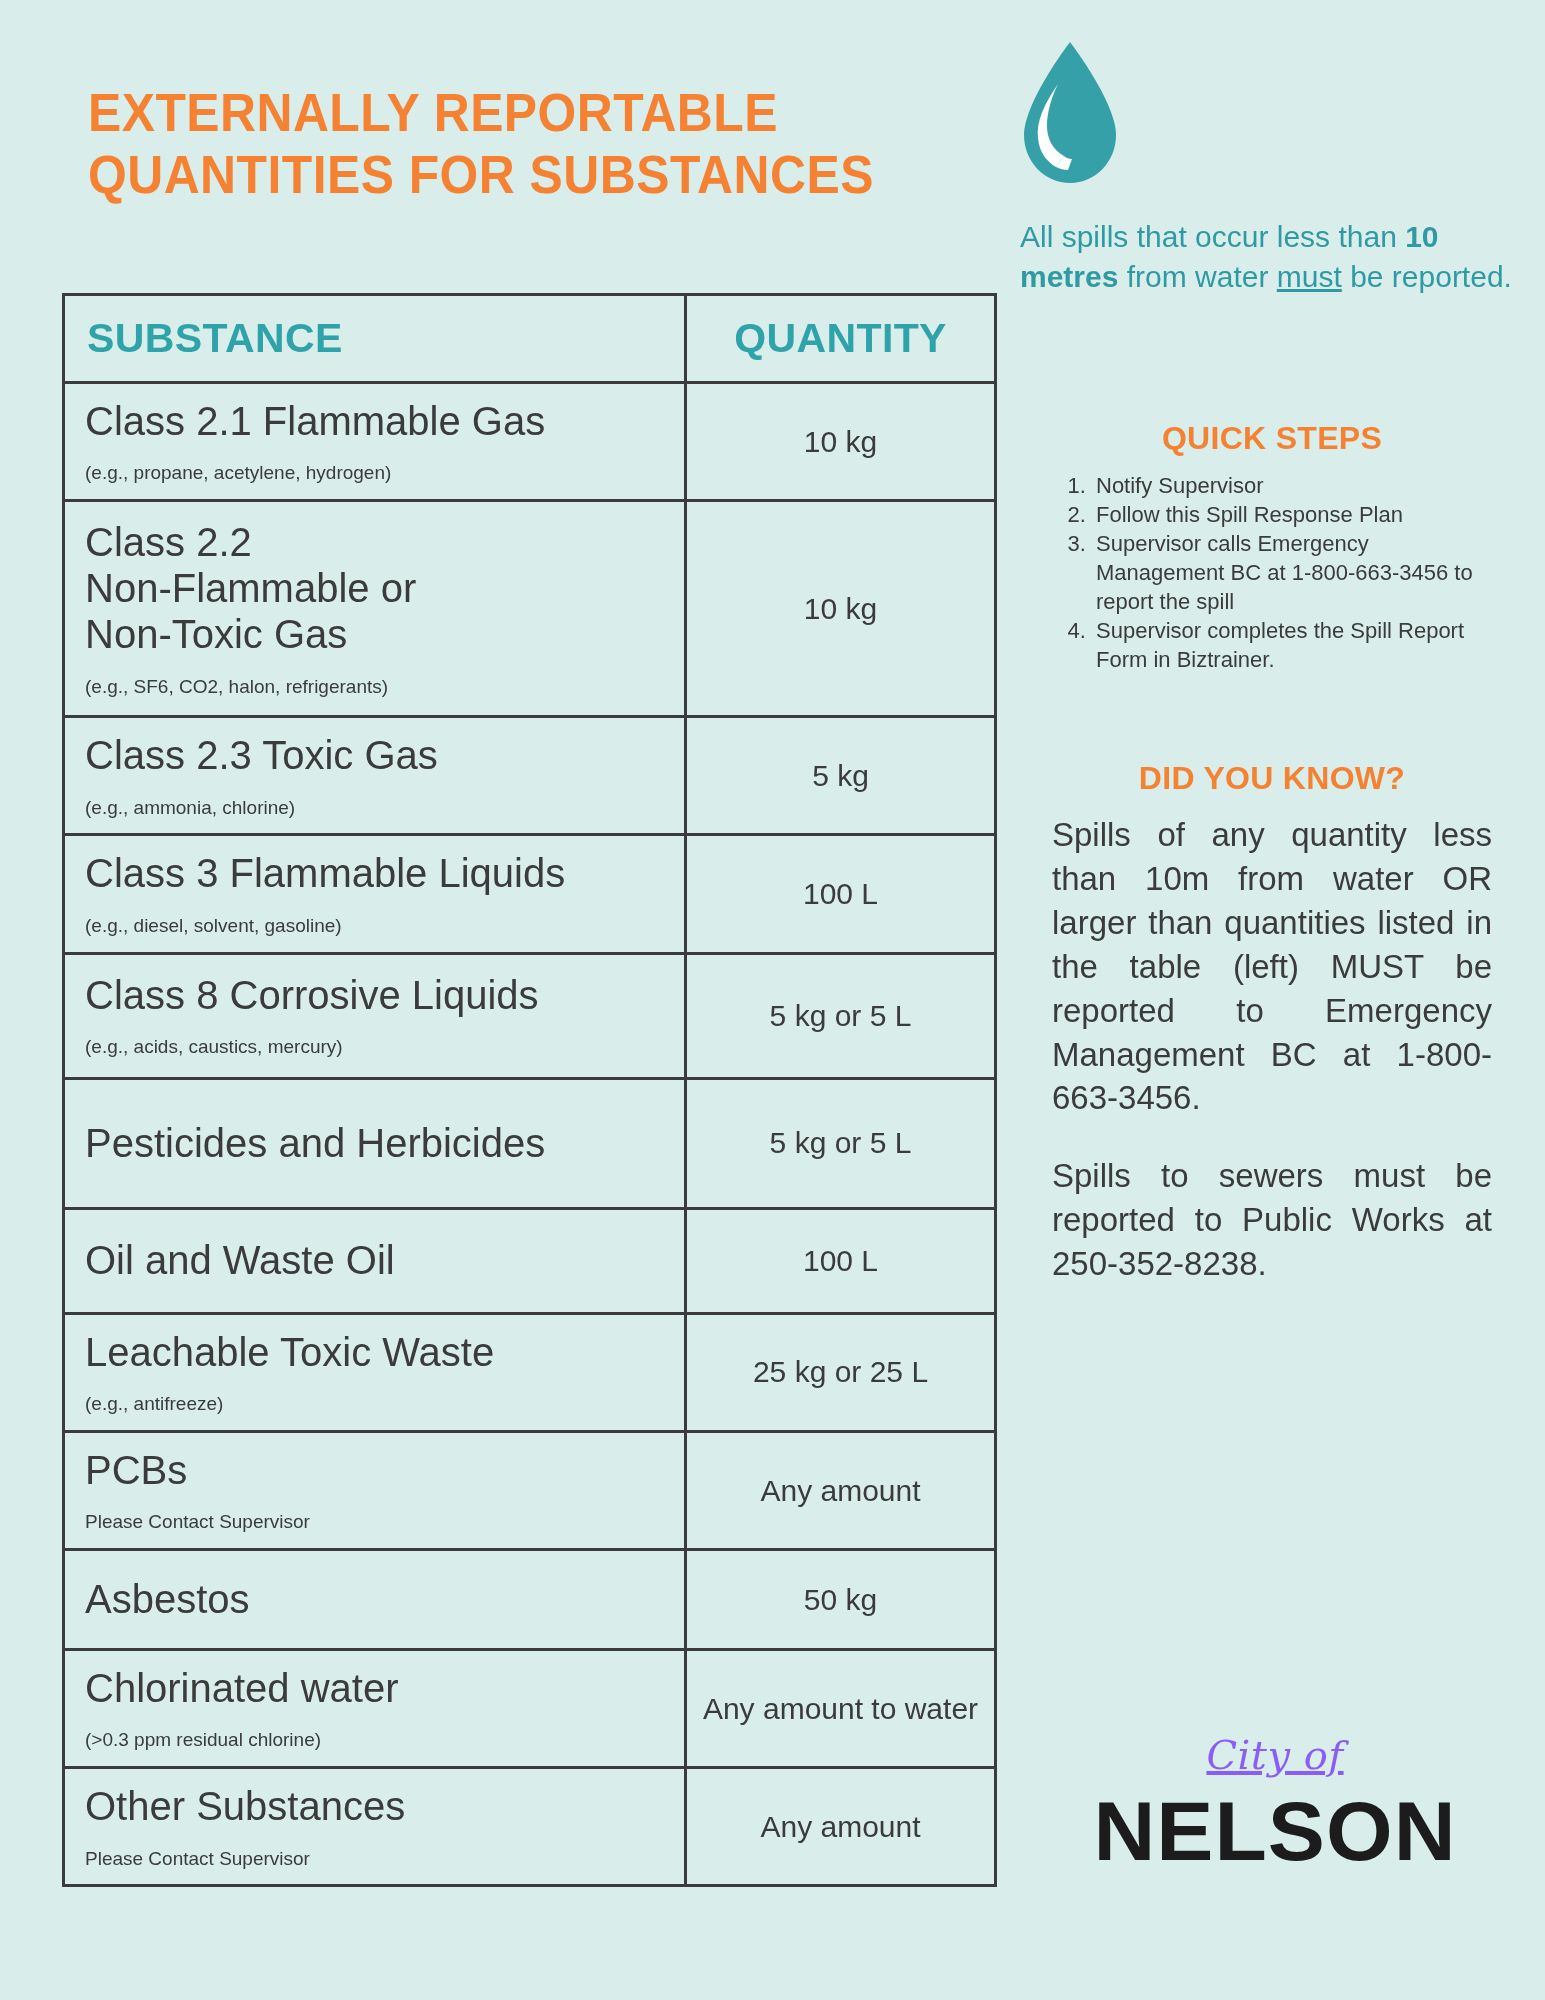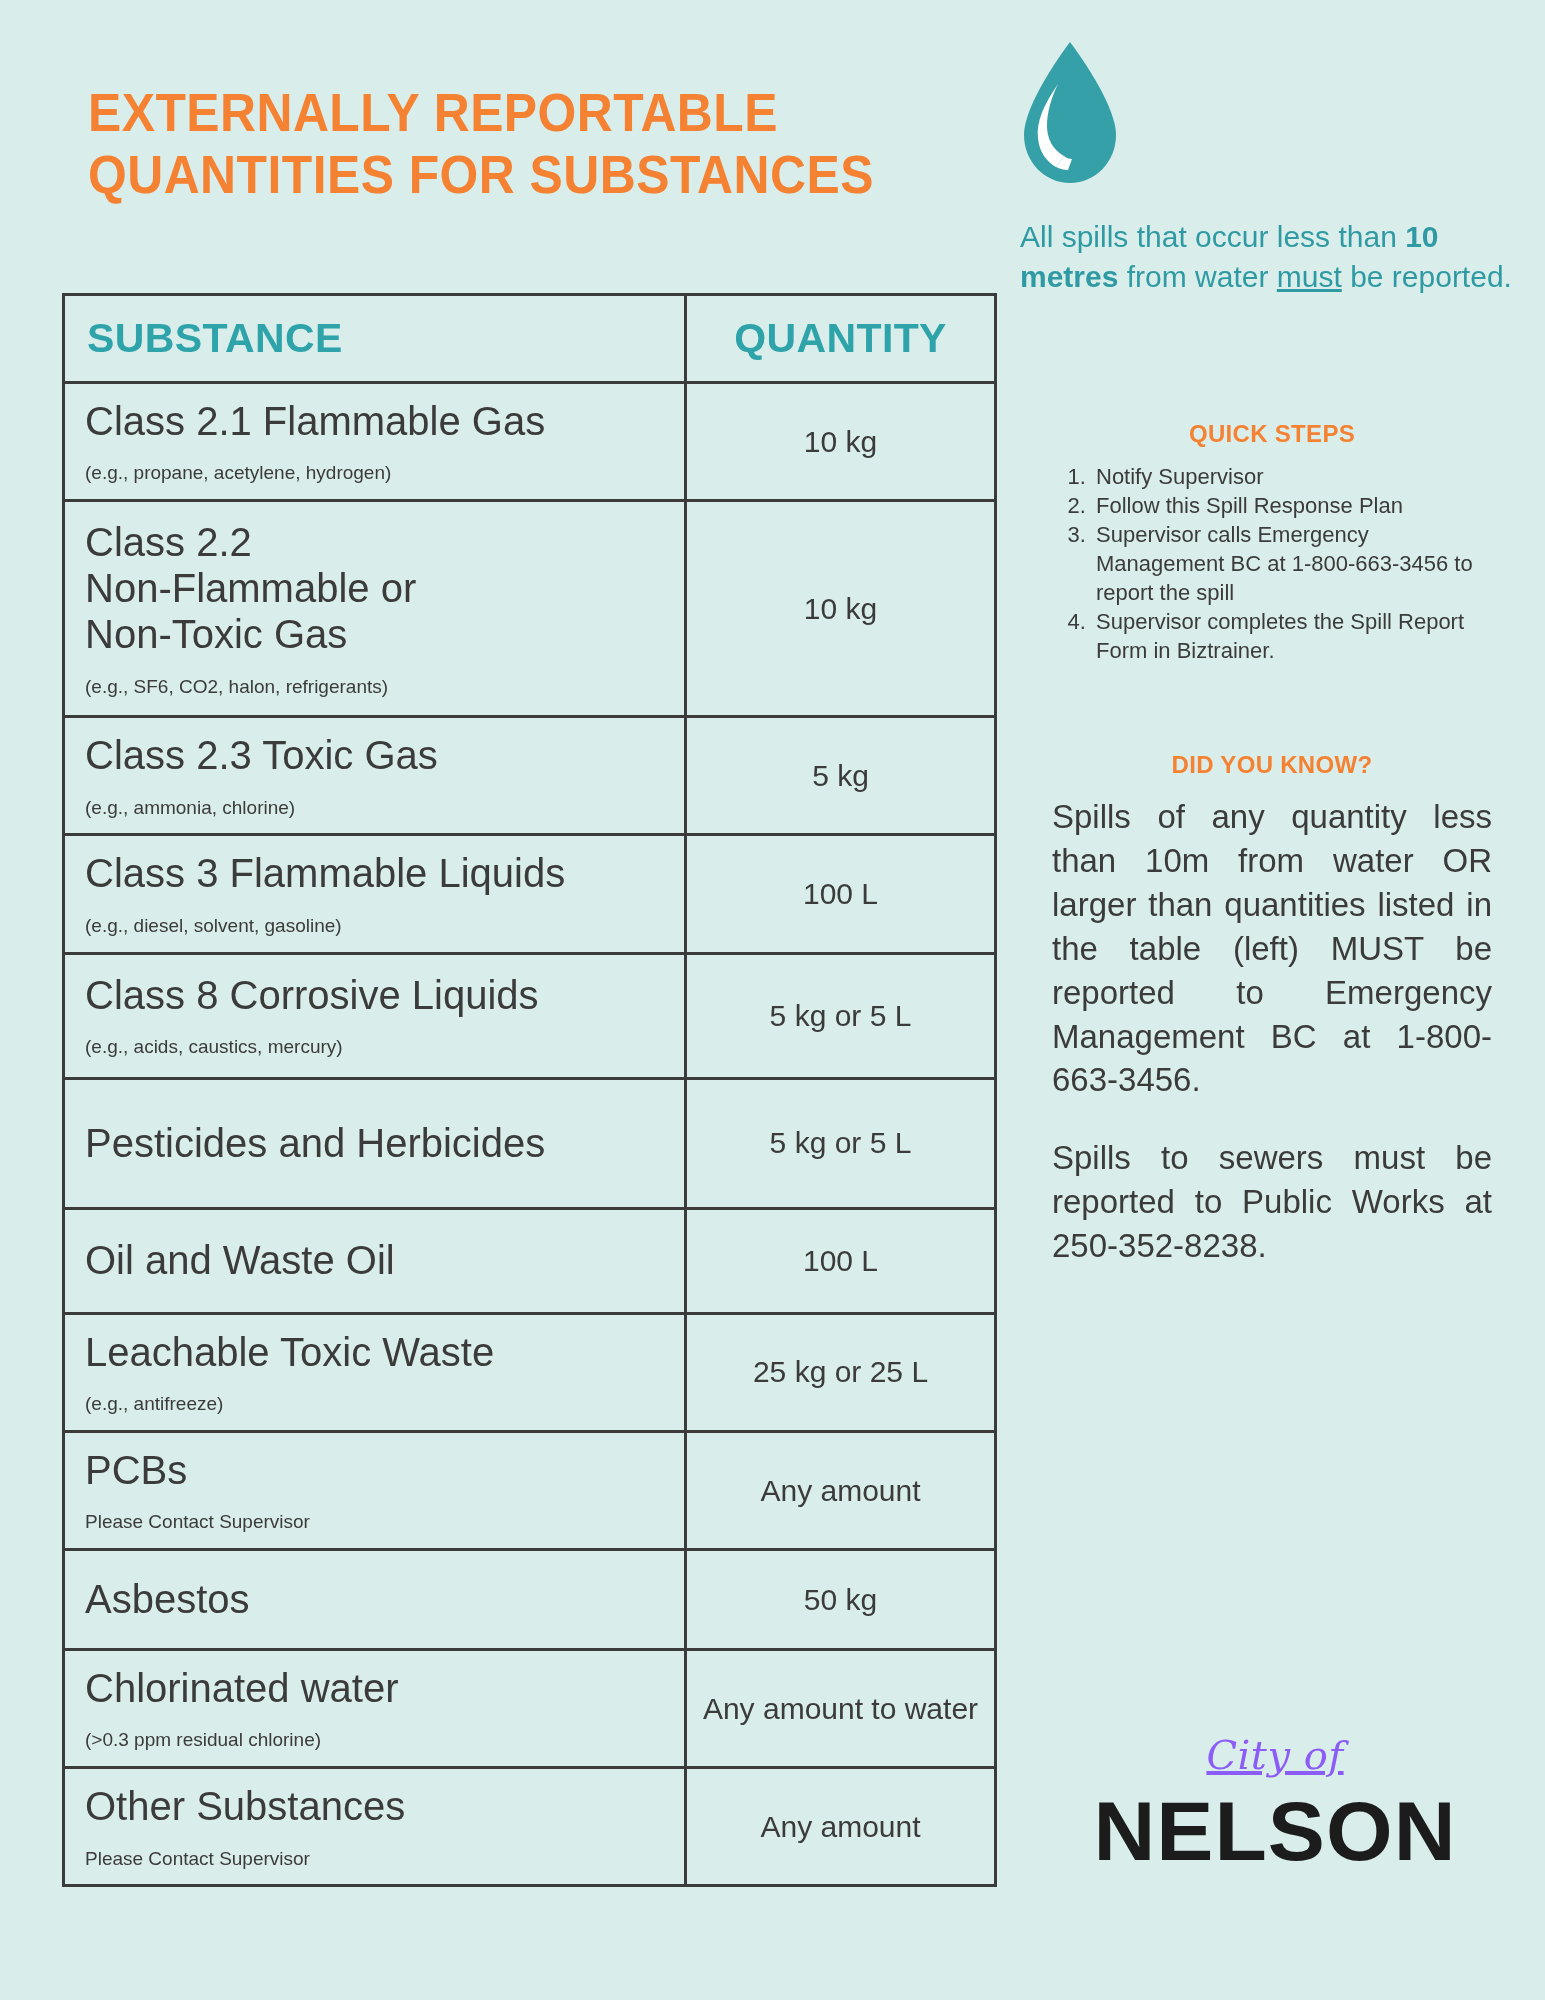--- a/index.html
+++ b/index.html
@@ -122,21 +122,21 @@
   
   .right-col {
     position: absolute;
     left: 1052px;
     top: 420px;
     width: 440px;
   }
   .sec-head {
     font-family: "Liberation Sans Narrow", "Liberation Sans", sans-serif;
     font-weight: bold;
-    font-size: 24px;
+    font-size: 32px;
     letter-spacing: 0.3px;
     color: #f58233;
     text-align: center;
     text-transform: uppercase;
   }
   ol.steps {
     margin: 14px 0 0 0;
     padding-left: 40px;
     font-size: 22px;
     line-height: 1.32;

